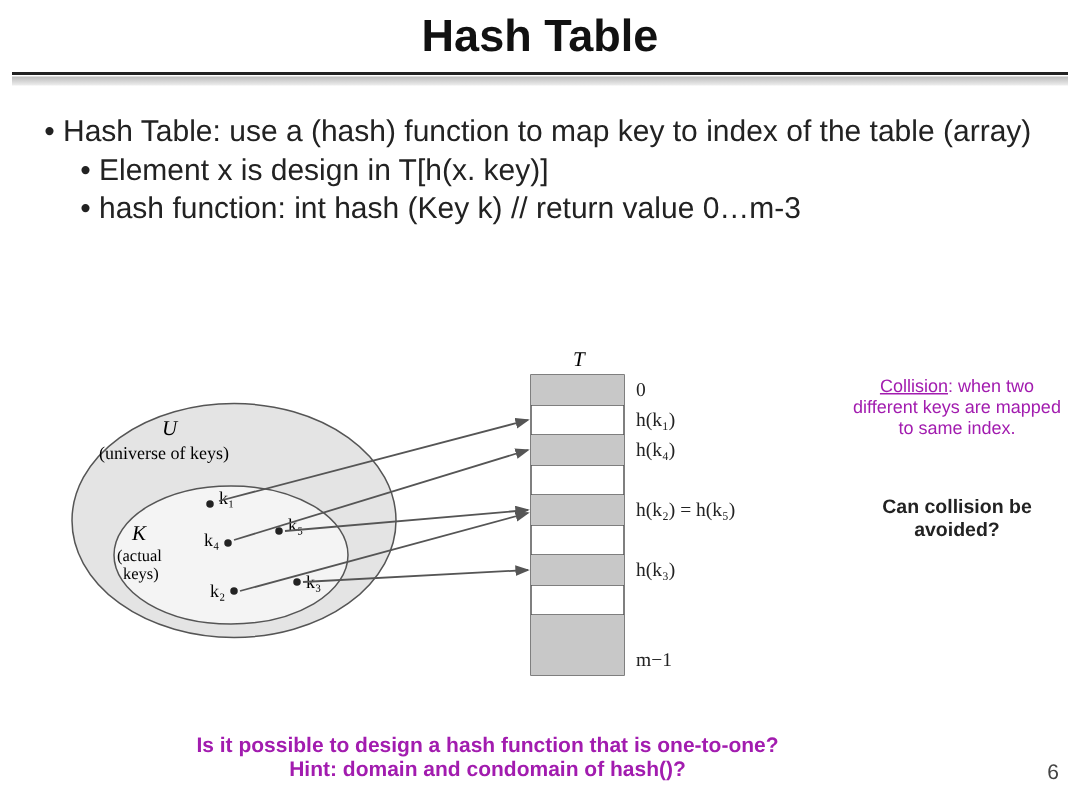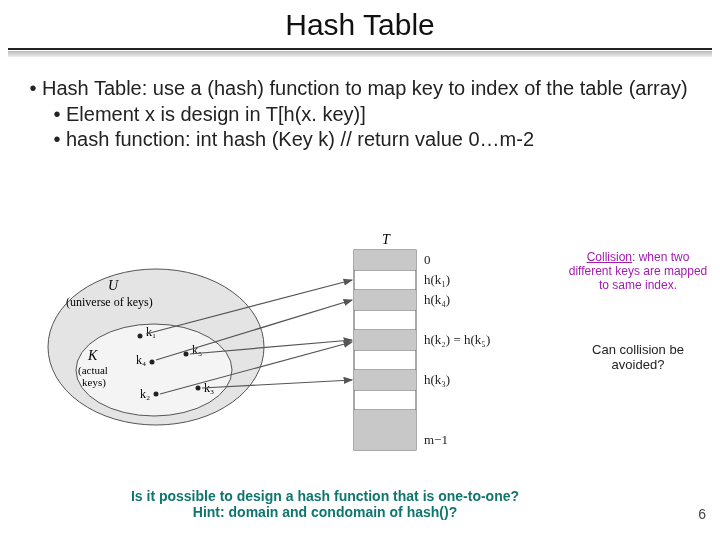--- a/index.html
+++ b/index.html
@@ -1,32 +1,32 @@
 <!DOCTYPE html>
 <html><head>
 <meta charset="utf-8">
 <style>
   * { box-sizing: border-box; margin: 0; padding: 0; }
   body { width: 720px; height: 540px; background: #fff; font-family: Arial, Helvetica, sans-serif; position: relative; overflow: hidden; }
   .title-wrap { padding-top: 8px; }
-  .title { text-align: center; font-size: 30px; color: #111; font-weight: 400; }
+  .title { text-align: center; font-size: 30px; color: #111; font-weight: 700; }
   .rule { margin: 6px 8px 0 8px; height: 10px; }
   .rule .line1 { height: 2px; background: #222; }
   .rule .line2 { height: 6px; background: linear-gradient(#bbb, #eee); margin-top: 1px; }
   .body-text { padding: 18px 24px 0 24px; font-size: 20px; color: #222; line-height: 1.28; }
   .body-text .row { display: flex; }
   .body-text .bul { width: 18px; flex: none; text-align: center; }
   .body-text .bul2 { width: 18px; flex: none; text-align: center; margin-left: 24px; }
   .diagram { position: absolute; left: 44px; top: 232px; width: 510px; height: 230px; }
   .diagram svg { width: 100%; height: 100%; }
   .side-notes { position: absolute; right: 12px; top: 250px; width: 140px; text-align: center; }
   .note1 { font-size: 12px; color: #a21caf; }
   .note1 .u { text-decoration: underline; }
-  .note2 { margin-top: 50px; font-size: 13px; font-weight: normal; color: #222; }
-  .bottom-q { position: absolute; left: 0; width: 650px; bottom: 20px; text-align: center; font-size: 14px; font-weight: bold; color: #0f766e; }
+  .note2 { margin-top: 38px; font-size: 13px; font-weight: bold; color: #222; }
+  .bottom-q { position: absolute; left: 0; width: 650px; bottom: 20px; text-align: center; font-size: 14px; font-weight: bold; color: #a21caf; }
   .pagenum { position: absolute; right: 14px; bottom: 18px; font-size: 14px; color: #444; }
   .tbl-label { font-family: 'Times New Roman', serif; font-style: italic; }
   .serif { font-family: 'Times New Roman', serif; }
 </style>
 </head>
 <body>
 
 <div class="title-wrap">
   <div class="title">Hash Table</div>
   <div class="rule">
@@ -39,21 +39,21 @@
   <div class="row">
     <div class="bul">•</div>
     <div>Hash Table: use a (hash) function to map key to index of the table (array)</div>
   </div>
   <div class="row">
     <div class="bul2">•</div>
     <div>Element x is design in T[h(x. key)]</div>
   </div>
   <div class="row">
     <div class="bul2">•</div>
-    <div>hash function: int hash (Key k) // return value 0…m-2</div>
+    <div>hash function: int hash (Key k) // return value 0…m-3</div>
   </div>
 </div>
 
 <div class="diagram">
 <svg viewBox="0 0 510 230" xmlns="http://www.w3.org/2000/svg">
   <defs>
     <marker id="ah" markerWidth="8" markerHeight="8" refX="7" refY="3" orient="auto">
       <path d="M0,0 L8,3 L0,6 Z" fill="#555"></path>
     </marker>
   </defs>

